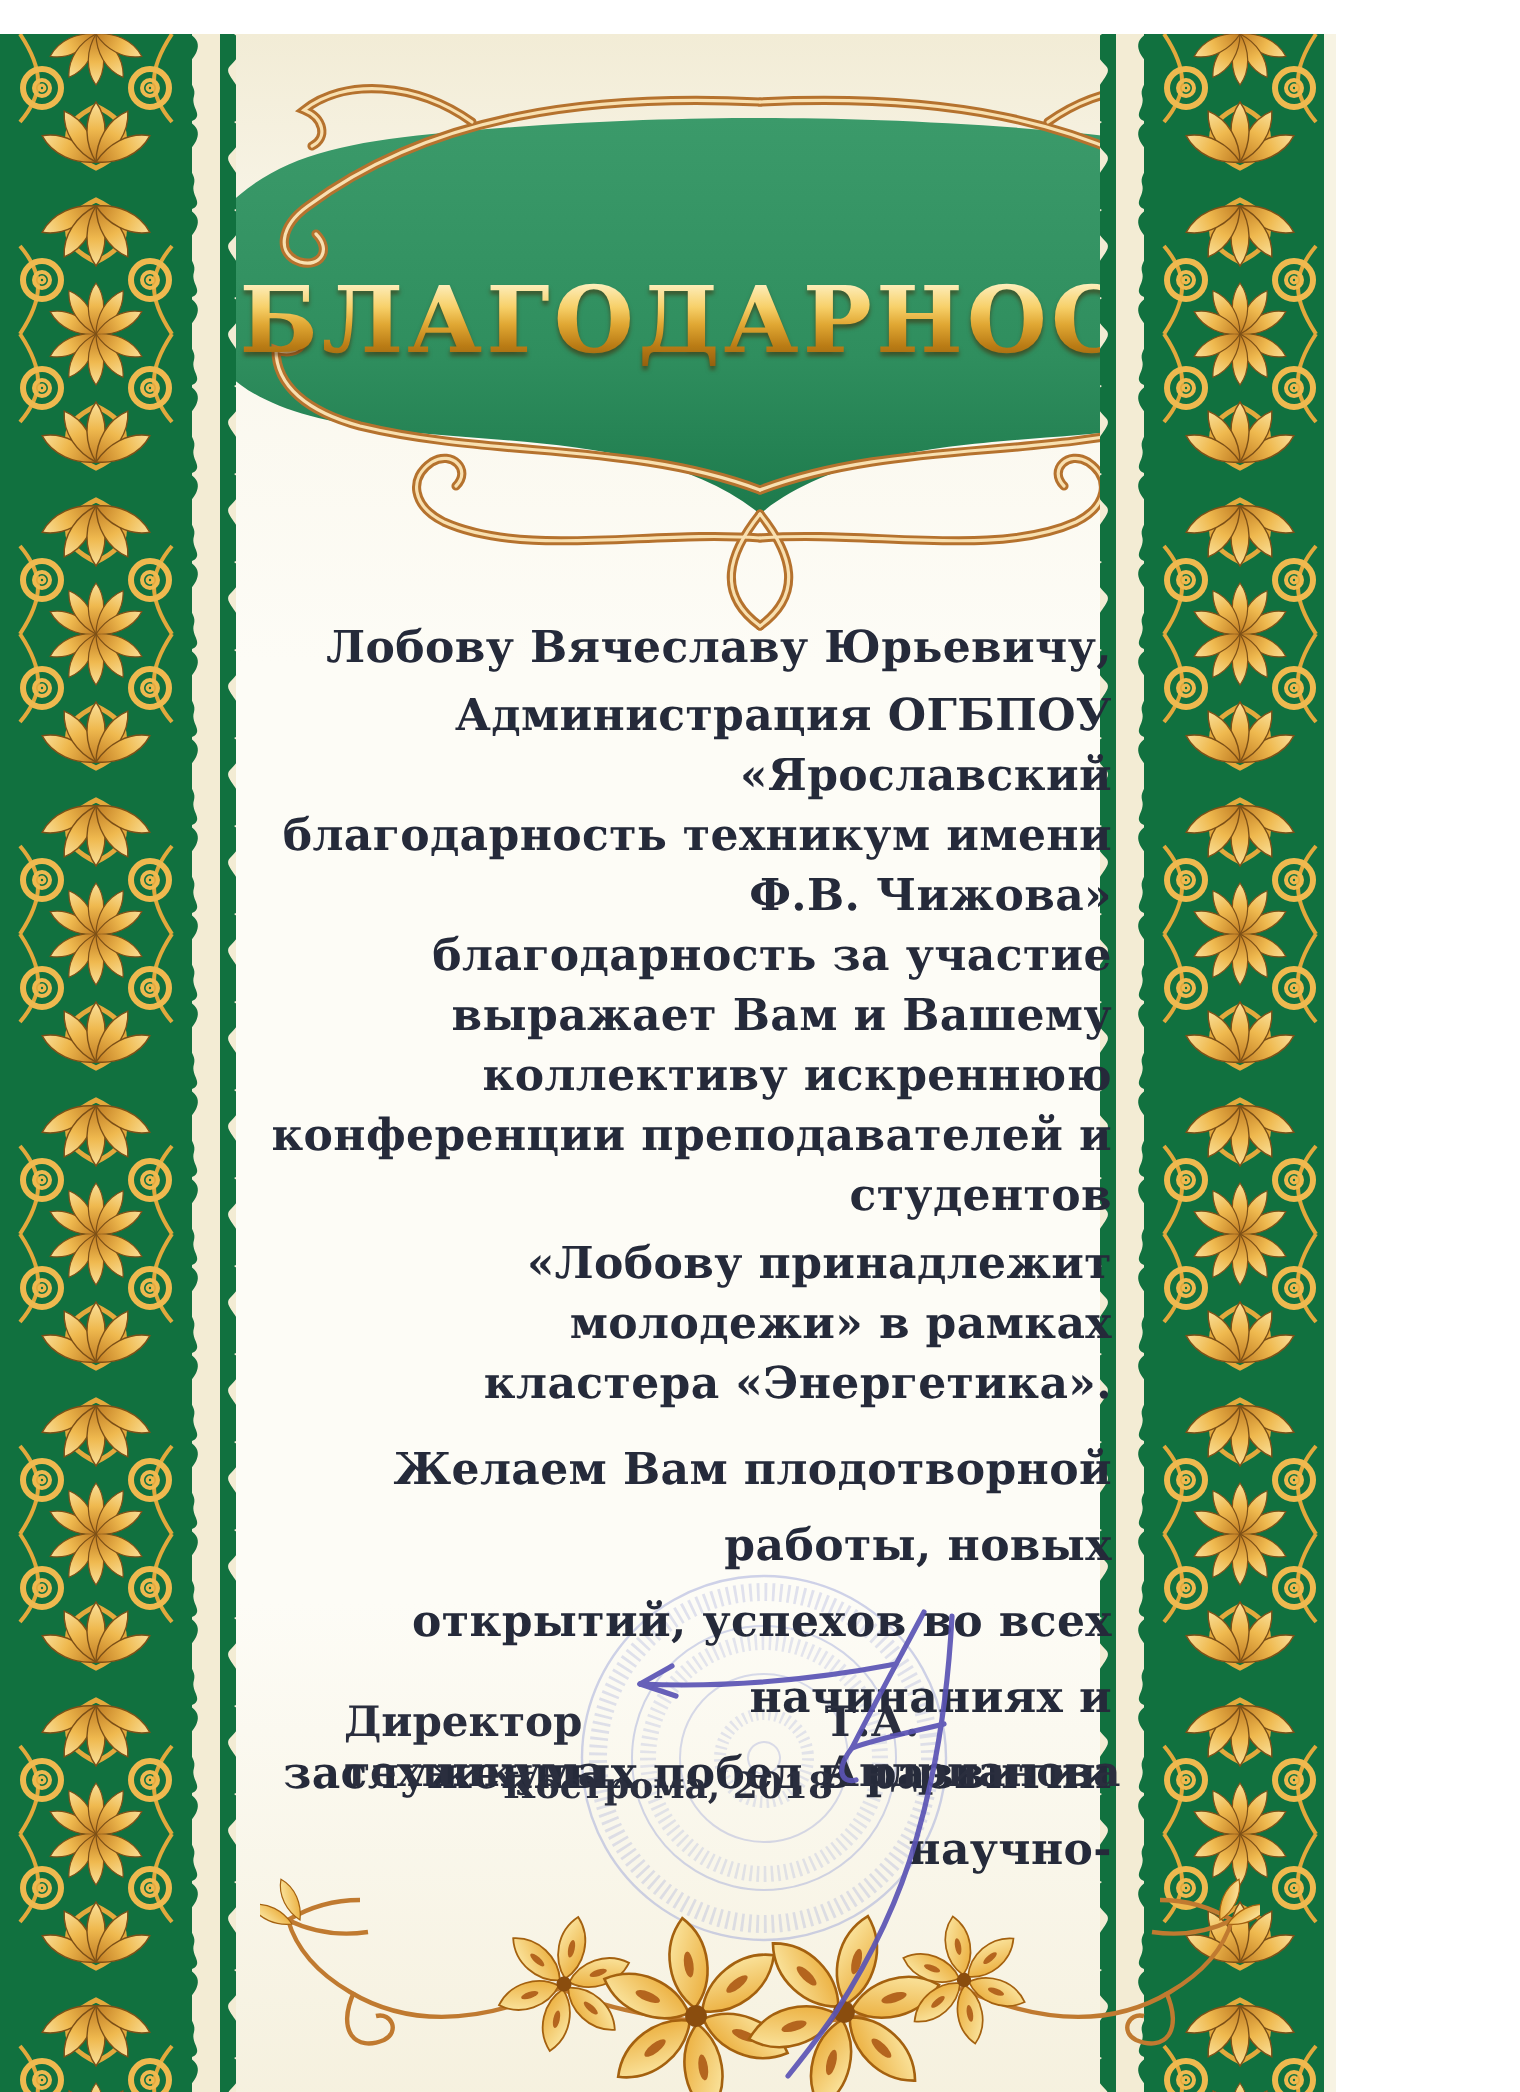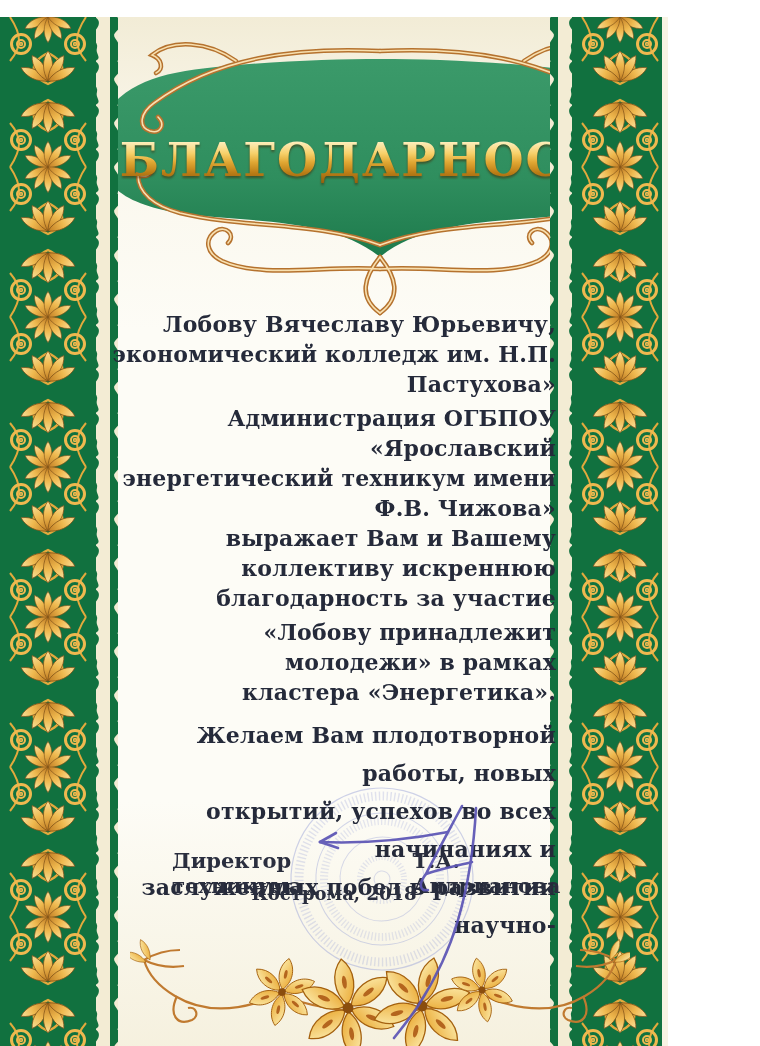--- a/index.html
+++ b/index.html
@@ -182,30 +182,30 @@
       <circle cx="100" cy="100" r="66" stroke-width="1" opacity="0.5"></circle>
       <circle cx="100" cy="100" r="58" stroke-width="8" stroke-dasharray="1.3 2.2" opacity="0.3"></circle>
       <circle cx="100" cy="100" r="42" stroke-width="1" opacity="0.45"></circle>
       <circle cx="100" cy="100" r="22" stroke-width="6" stroke-dasharray="1.2 2" opacity="0.3"></circle>
       <circle cx="100" cy="100" r="8" stroke-width="1" opacity="0.4"></circle>
     </g>
   </svg>
 
   <div class="content">
     <div class="l">Лобову Вячеславу Юрьевичу,</div>
-    <div class="l">экономический колледж им. Н.П. Пастухова»</div>
 
     <div class="para">
       <div class="l mt-xs">Администрация ОГБПОУ «Ярославский</div>
-      <div class="l">энергетический техникум имени Ф.В. Чижова»</div>
+      <div class="l">благодарность техникум имени Ф.В. Чижова»</div>
+      <div class="l">благодарность за участие</div>
       <div class="l">выражает Вам и Вашему коллективу искреннюю</div>
-      <div class="l">благодарность за участие</div>
     </div>
 
     <div class="para">
+      <div class="l">конференции преподавателей и студентов</div>
     </div>
 
     <div class="para">
       <div class="l mt-xs">«Лобову принадлежит молодежи» в рамках</div>
       <div class="l">кластера «Энергетика».</div>
     </div>
 
     <div class="para wish">
       <div class="l mt-m">Желаем Вам плодотворной работы, новых</div>
       <div class="l">открытий, успехов во всех начинаниях и</div>

